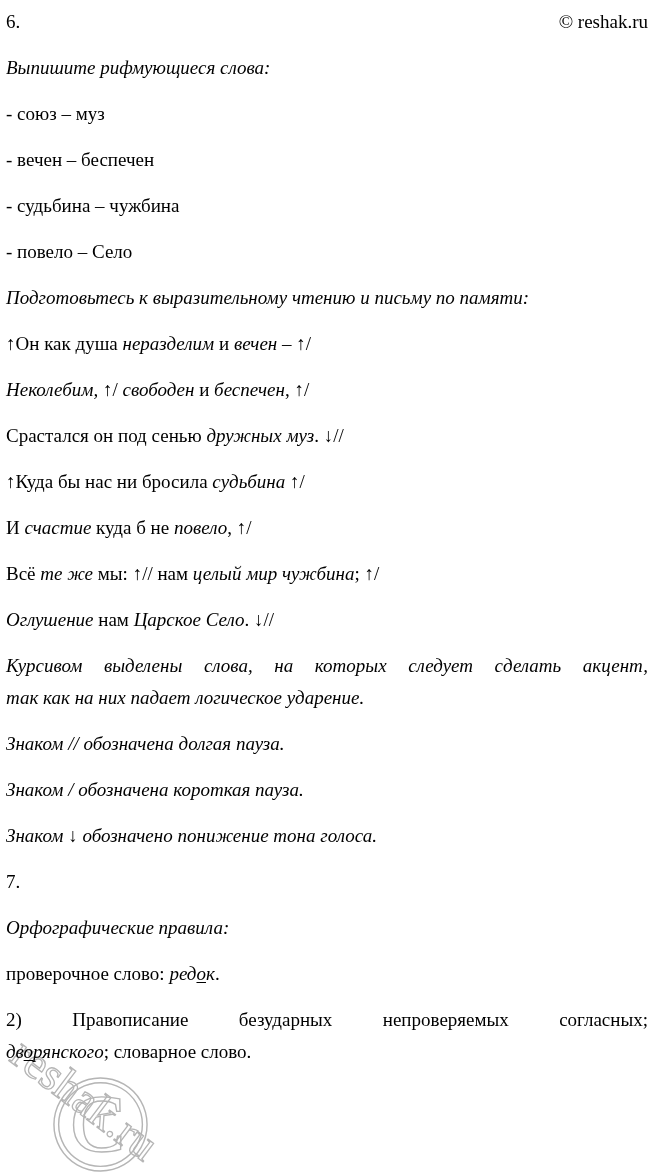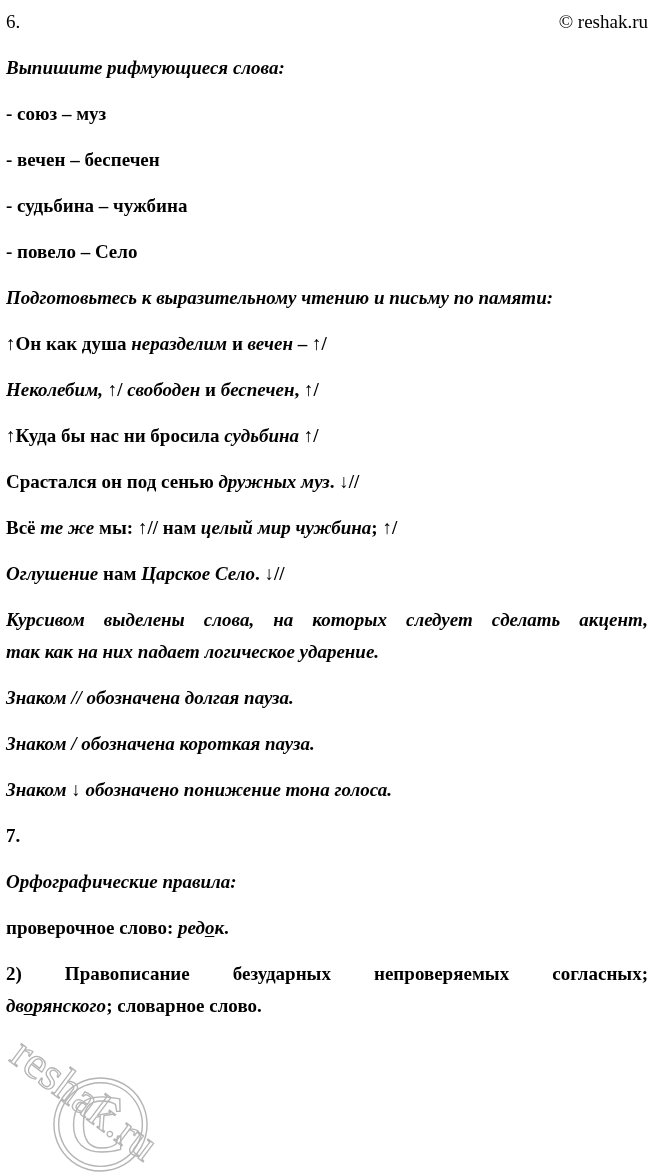--- a/index.html
+++ b/index.html
@@ -10,21 +10,21 @@
     font-family: "Liberation Serif", "DejaVu Serif", serif;
     font-size: 19px;
     overflow: hidden;
     position: relative;
   }
   .page { padding: 6px 8px 0 6px; position: relative; z-index: 2; }
   .row-header {
     display: flex; justify-content: space-between; align-items: flex-start;
     line-height: 32px; margin-bottom: 14px;
   }
-  p.line { margin: 0 0 14px 0; line-height: 32px; font-weight: bold; }
+  p.line { margin: 0 0 14px 0; line-height: 32px; }
   p.tight { margin-bottom: 0; }
   p.jfull { text-align: justify; text-align-last: justify; }
   .it { font-style: italic; }
   .un { text-decoration: underline; text-underline-offset: 2px; }
   .wm {
     position: absolute; left: 0; top: 1020px; z-index: 1;
     pointer-events: none;
   }
 </style>
 </head>
@@ -42,22 +42,23 @@
   </div>
   <div>
       <p class="line"><span class="it">Выпишите рифмующиеся слова:</span></p>
       <p class="line"><span class="">- союз – муз</span></p>
       <p class="line"><span class="">- вечен – беспечен</span></p>
       <p class="line"><span class="">- судьбина – чужбина</span></p>
       <p class="line"><span class="">- повело – Село</span></p>
       <p class="line"><span class="it">Подготовьтесь к выразительному чтению и письму по памяти:</span></p>
       <p class="line"><span class="">↑Он как душа </span><span class="it">неразделим</span><span class=""> и </span><span class="it">вечен</span><span class=""> – ↑/</span></p>
       <p class="line"><span class="it">Неколебим,</span><span class=""> ↑/ </span><span class="it">свободен</span><span class=""> и </span><span class="it">беспечен</span><span class="">, ↑/</span></p>
+      <p class="line"><span class="">Срастался он под сенью </span><span class="it">дружных муз</span><span class="">. ↓//</span></p>
       <p class="line"><span class="">↑Куда бы нас ни бросила </span><span class="it">судьбина</span><span class=""> ↑/</span></p>
-      <p class="line"><span class="">Срастался он под сенью </span><span class="it">дружных муз</span><span class="">. ↓//</span></p>
+      <p class="line"><span class="">И </span><span class="it">счастие</span><span class=""> куда б не </span><span class="it">повело</span><span class="">, ↑/</span></p>
       <p class="line"><span class="">Всё </span><span class="it">те же</span><span class=""> мы: ↑// нам </span><span class="it">целый мир чужбина</span><span class="">; ↑/</span></p>
       <p class="line"><span class="it">Оглушение</span><span class=""> нам </span><span class="it">Царское Село</span><span class="">. ↓//</span></p>
       <p class="line jfull tight"><span class="it">Курсивом выделены слова, на которых следует сделать акцент,</span></p>
       <p class="line"><span class="it">так как на них падает логическое ударение.</span></p>
       <p class="line"><span class="it">Знаком // обозначена долгая пауза.</span></p>
       <p class="line"><span class="it">Знаком / обозначена короткая пауза.</span></p>
       <p class="line"><span class="it">Знаком </span><span class="">↓</span><span class="it"> обозначено понижение тона голоса.</span></p>
       <p class="line"><span class="">7.</span></p>
       <p class="line"><span class="it">Орфографические правила:</span></p>
       <p class="line"><span class="">проверочное слово: </span><span class="it">ред</span><span class="it un">о</span><span class="it">к</span><span class="">.</span></p>

